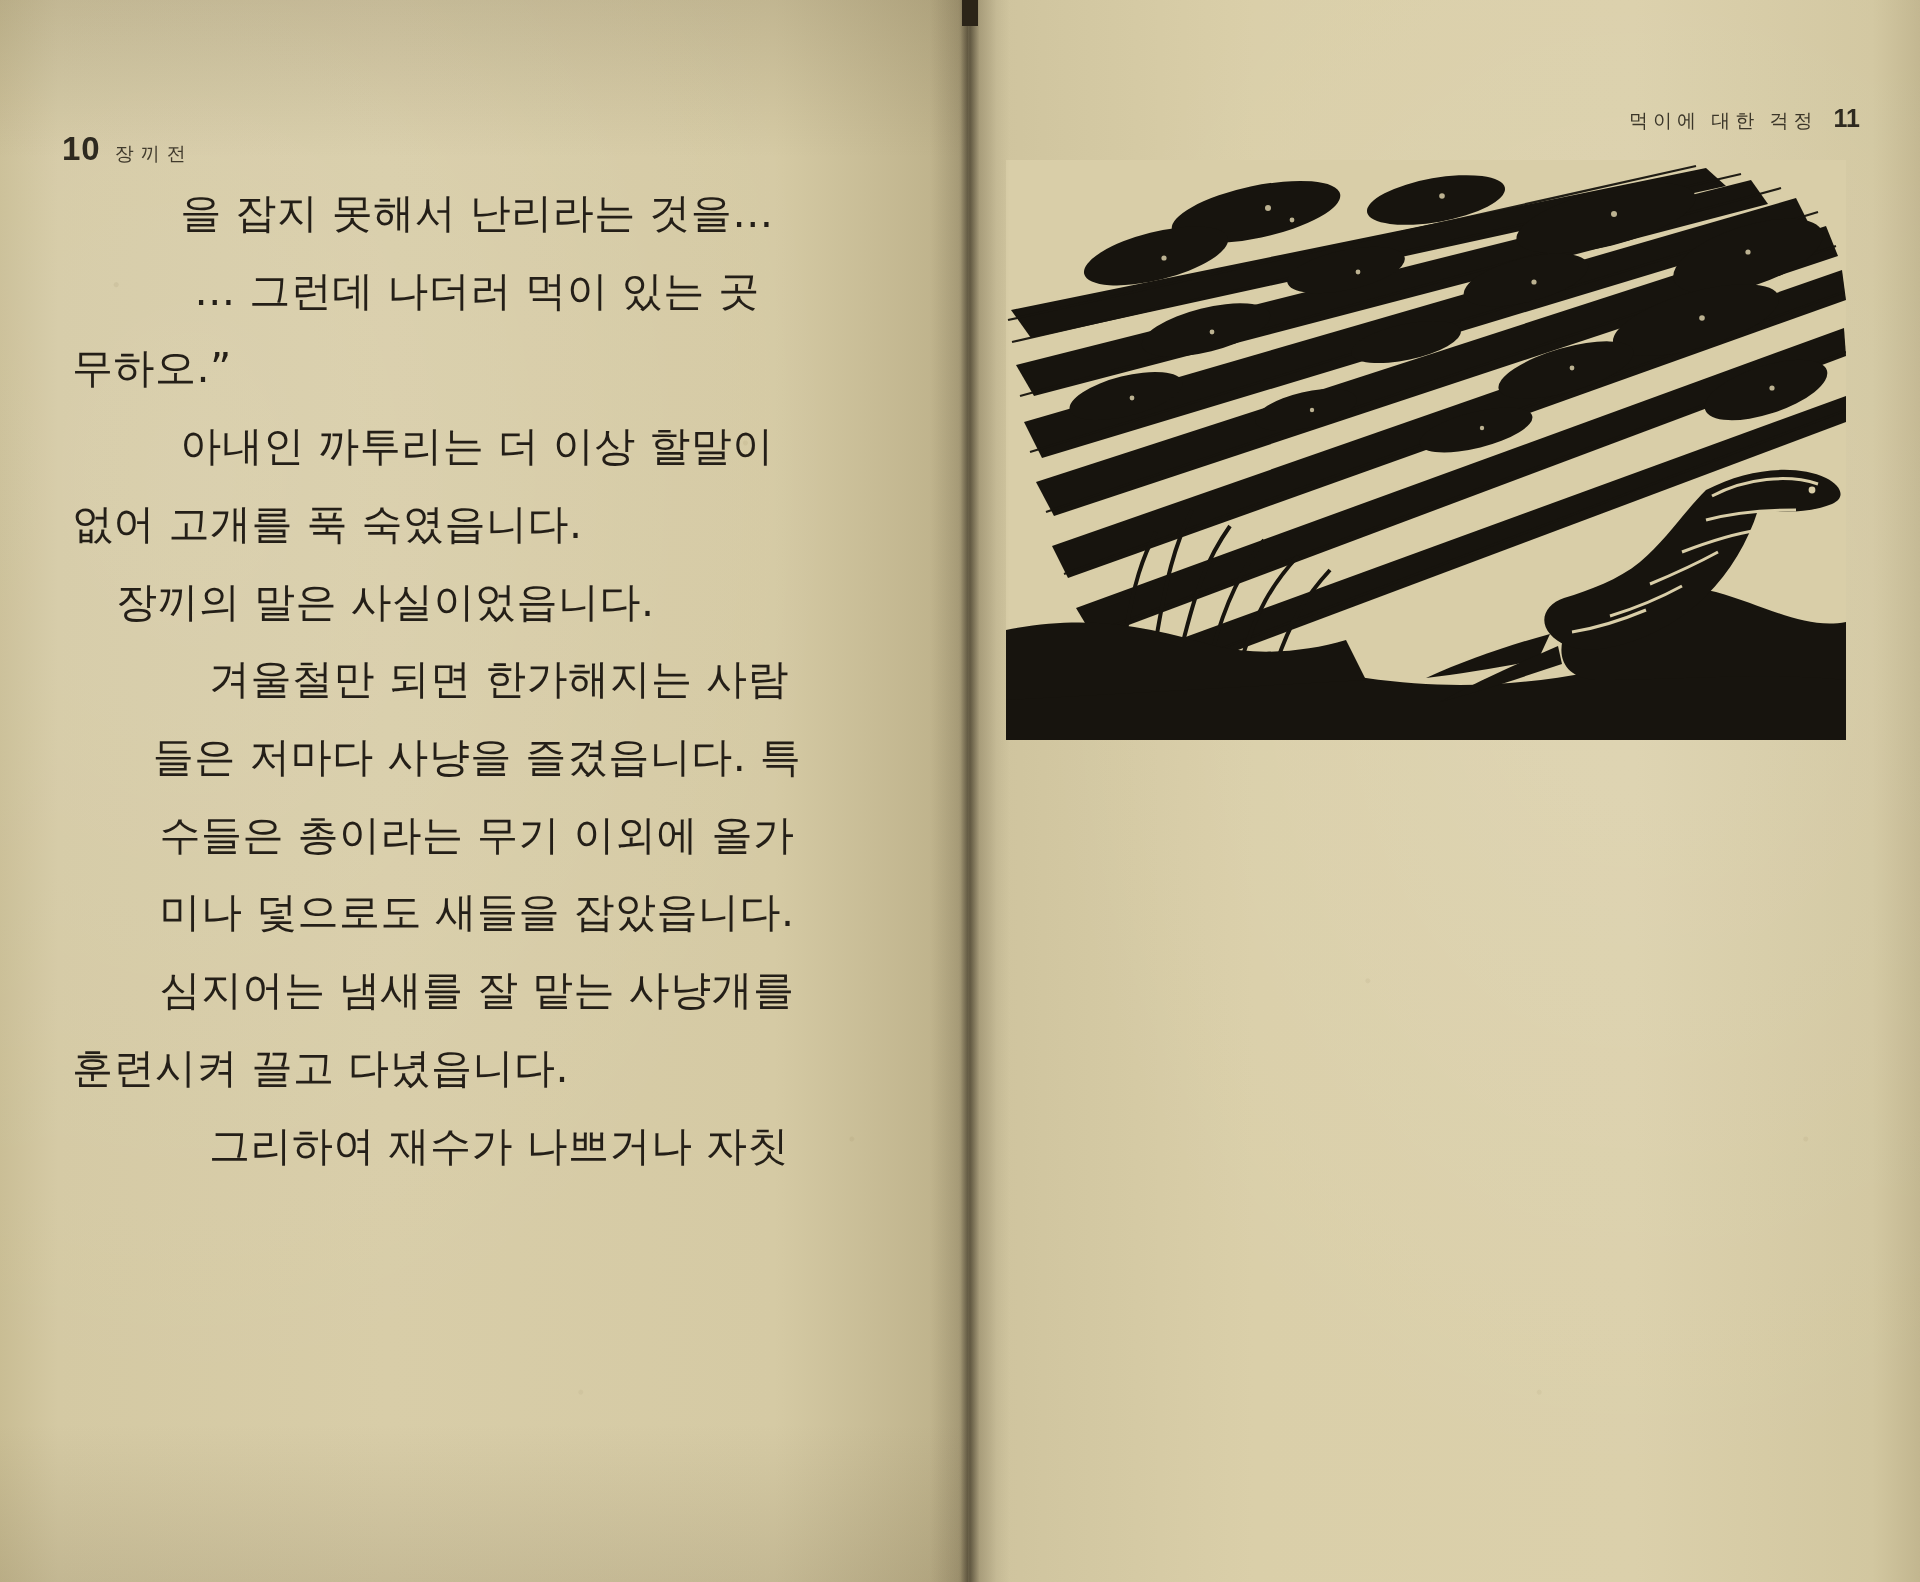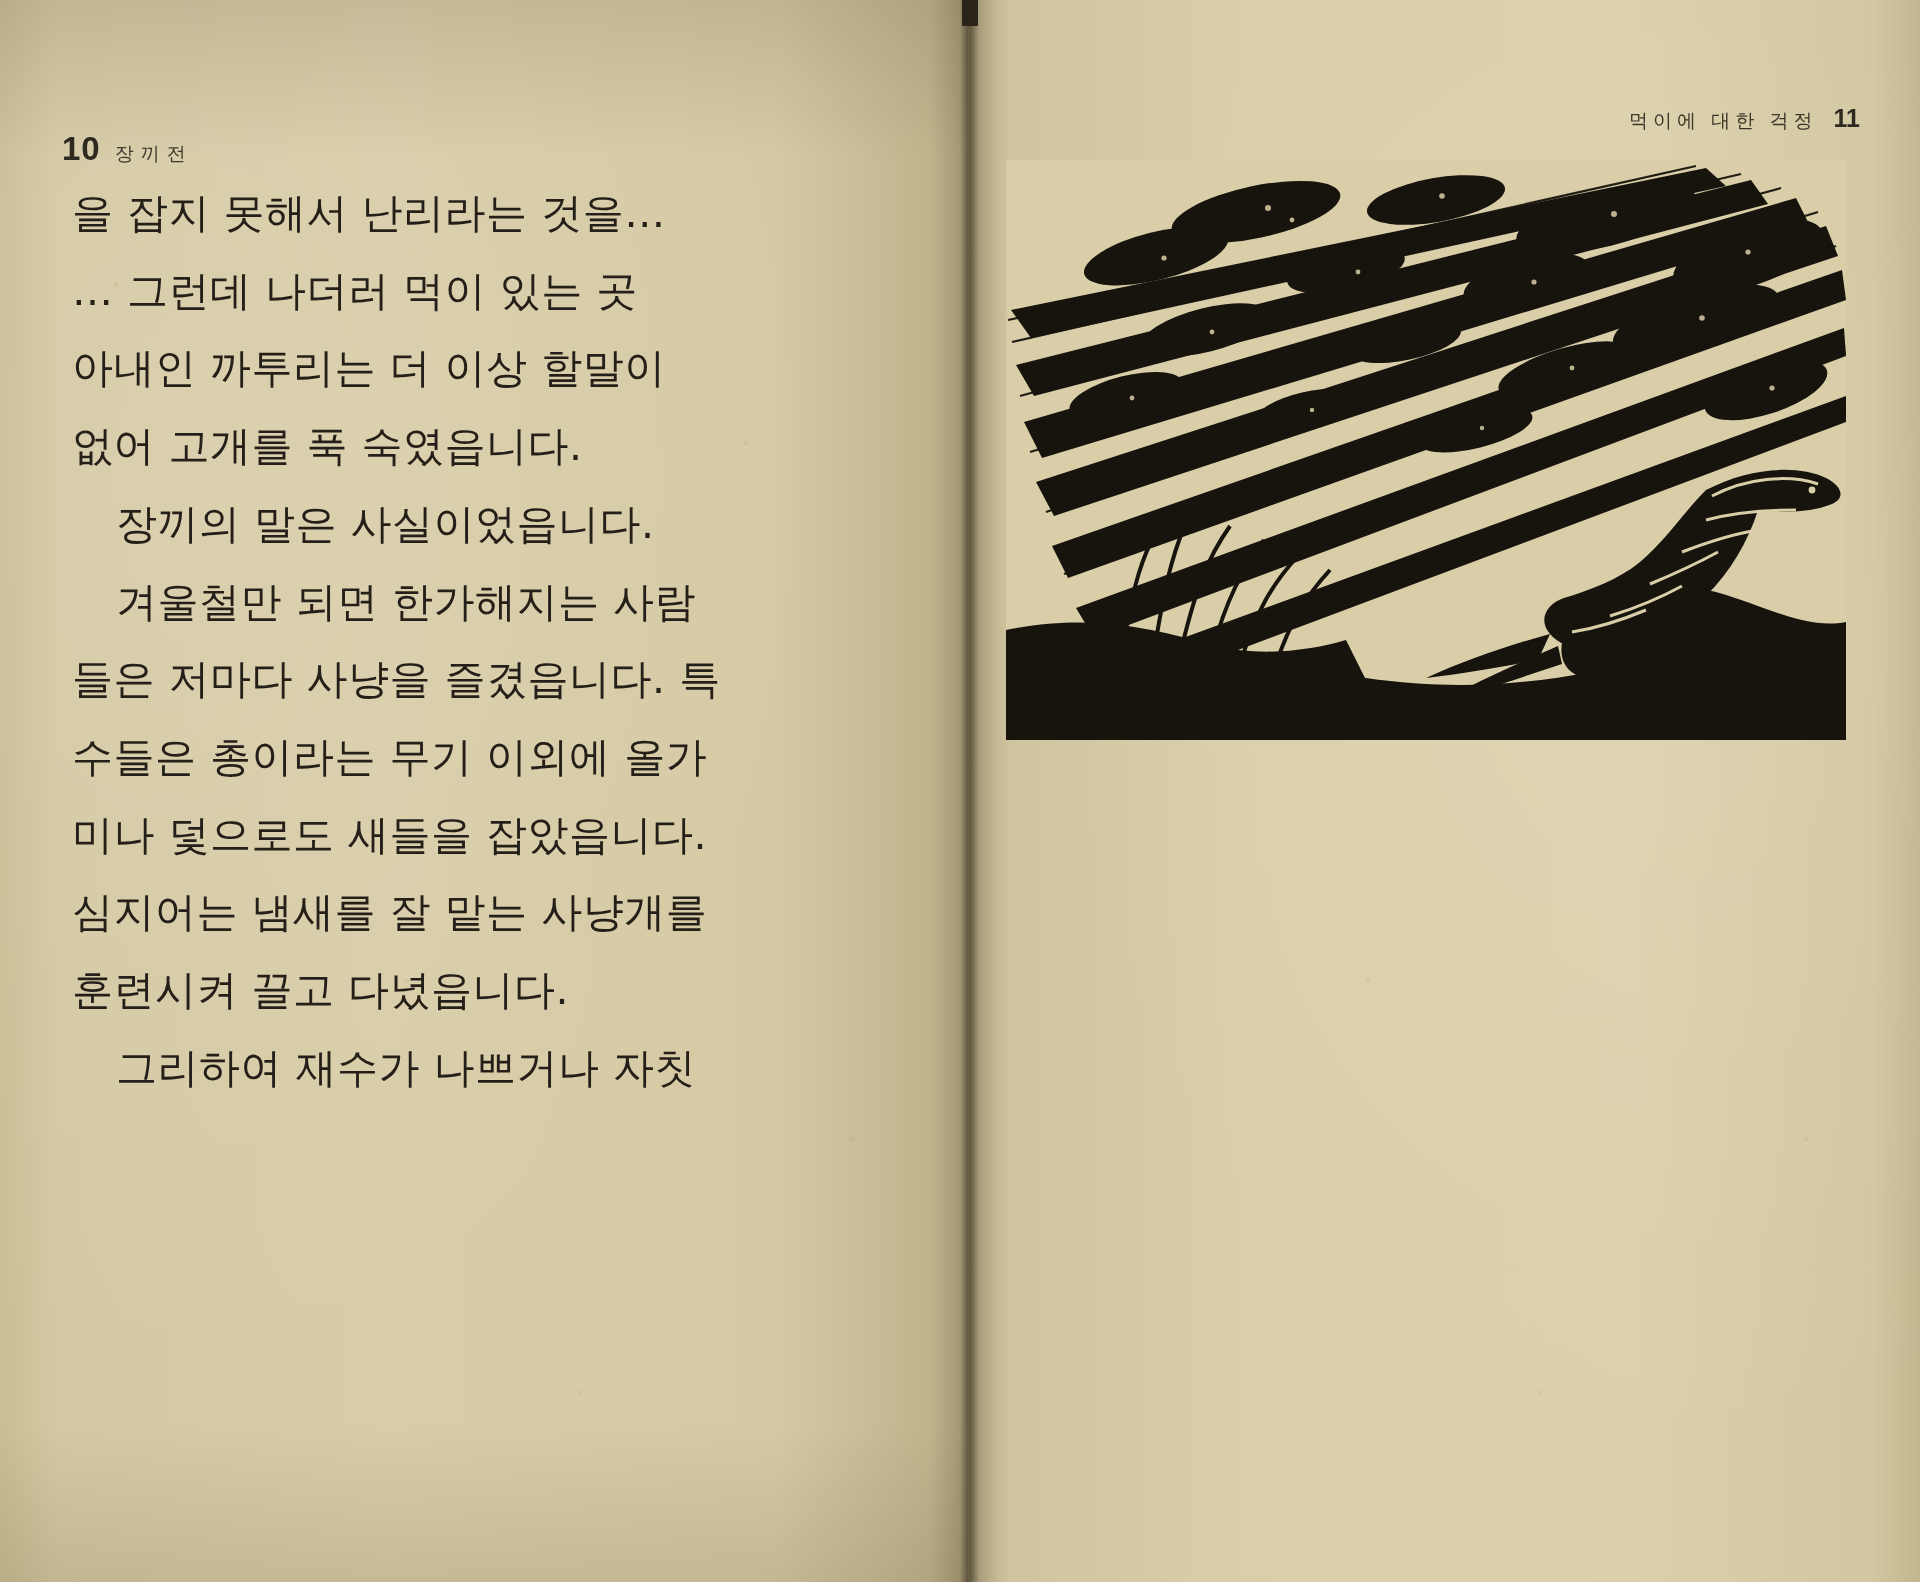--- a/index.html
+++ b/index.html
@@ -135,21 +135,21 @@
   }
   .ln {
     display: block;
     white-space: nowrap;
     margin-bottom: 15px;
     font-family: "DejaVu Sans", sans-serif;
     letter-spacing: 0.5px;
   }
   .ln.just {
     display: flex;
-    justify-content: flex-start;
+    justify-content: center;
   }
   .ln.just > span { display: inline-block; }
   .ln.indent { padding-left: 44px; }
 
   
   .illo {
     position: absolute;
     left: 1006px;
     top: 160px;
     width: 840px;
@@ -173,20 +173,21 @@
       <span class="ttl">장끼전</span>
     </div>
 
     <div class="body-text body-left">
       <span class="ln just">
           <span>을 잡지 못해서 난리라는 것을…</span>
         </span>
       <span class="ln just">
           <span>… 그런데 나더러 먹이 있는 곳</span>
         </span>
+      <span class="ln">무하오.”</span>
       <span class="ln just">
           <span>아내인 까투리는 더 이상 할말이</span>
         </span>
       <span class="ln">없어 고개를 푹 숙였읍니다.</span>
       <span class="ln indent">장끼의 말은 사실이었읍니다.</span>
       <span class="ln indent just">
           <span>겨울철만 되면 한가해지는 사람</span>
         </span>
       <span class="ln just">
           <span>들은 저마다 사냥을 즐겼읍니다. 특</span>

